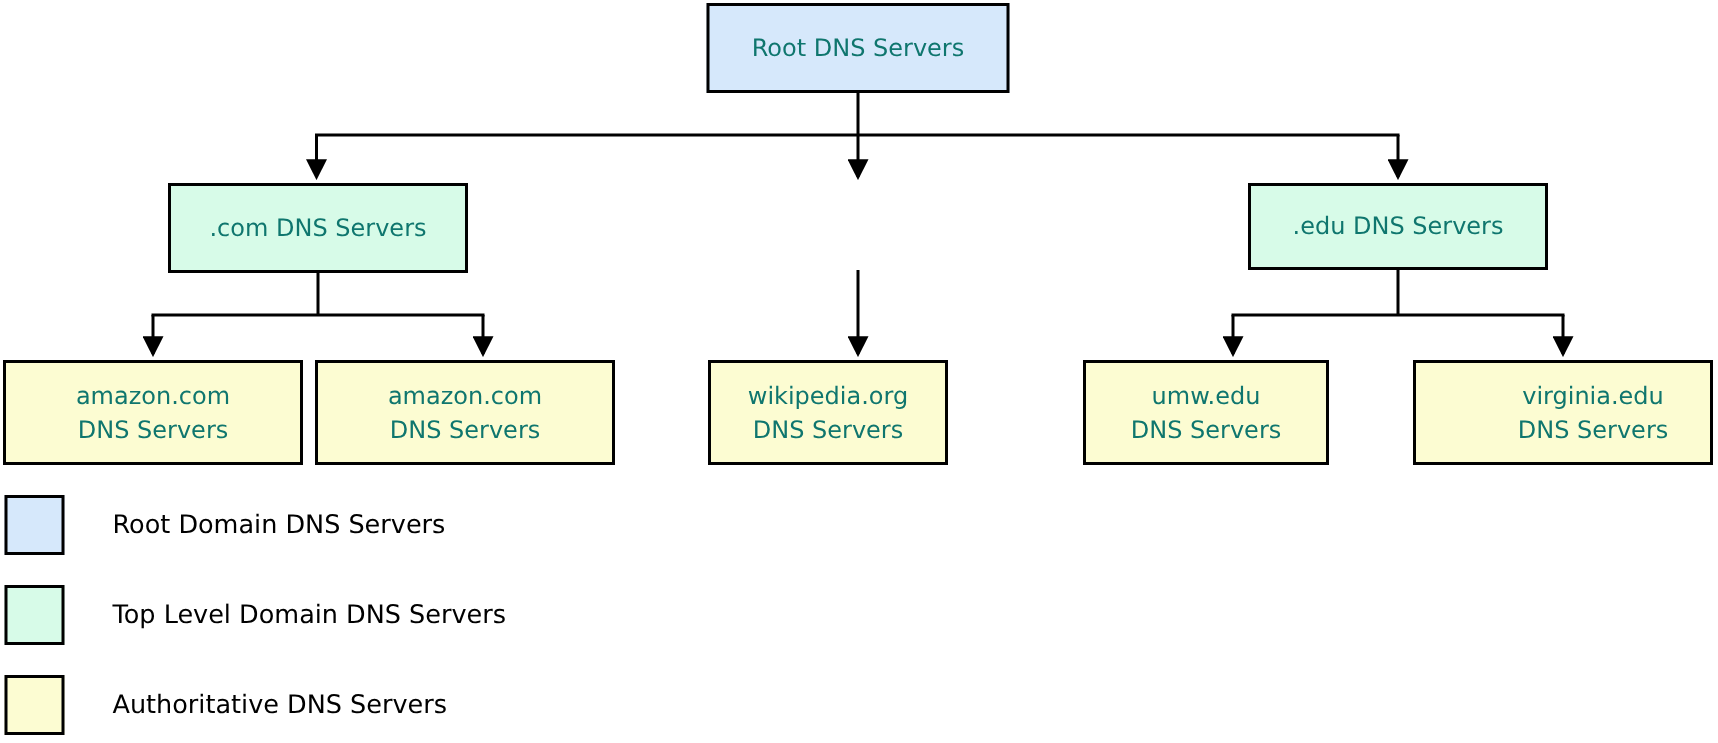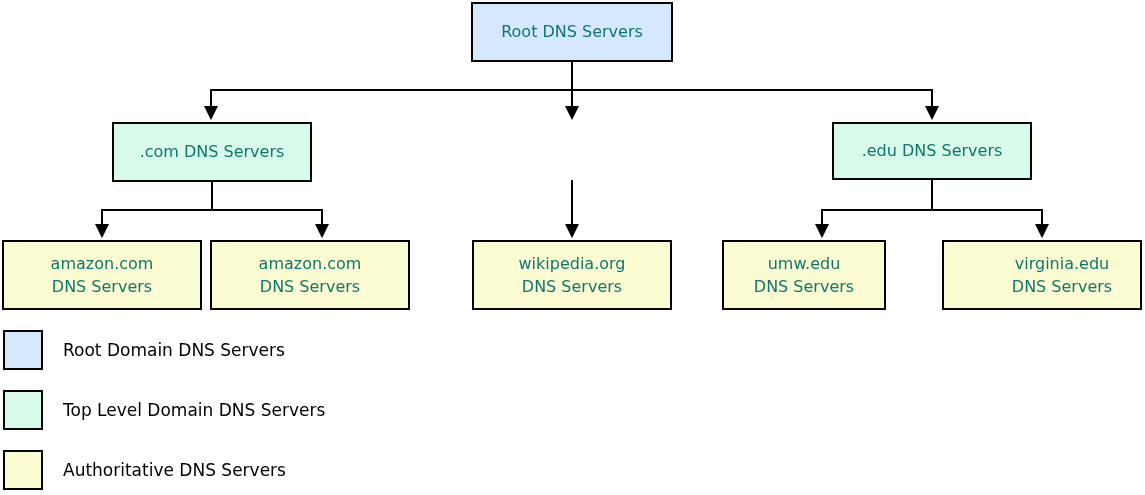--- a/index.html
+++ b/index.html
@@ -36,21 +36,21 @@
     white-space: pre-line;
     line-height: 1.45;
   }
   
   .node-root      { left: 471px; top:   2px; width: 202px; height: 60px; }
   .node-com       { left: 112px; top: 122px; width: 200px; height: 60px; }
   .node-org       { left: 472px; top: 122px; width: 200px; height: 58px; }
   .node-edu       { left: 832px; top: 122px; width: 200px; height: 58px; }
   .node-google    { left:   2px; top: 240px; width: 200px; height: 70px; }
   .node-amazon    { left: 210px; top: 240px; width: 200px; height: 70px; }
-  .node-wikipedia { left: 472px; top: 240px; width: 200px; height: 70px; }
+  .node-wikipedia { left: 472px; top: 240px; width: 160px; height: 70px; }
   .node-umw       { left: 722px; top: 240px; width: 164px; height: 70px; }
   .node-virginia  { left: 942px; top: 240px; width: 200px; height: 70px; padding-left: 40px; }
 
   .legend {
     position: absolute;
     left: 3px;
     top: 330px;
   }
   .legend-row {
     display: flex;
@@ -59,21 +59,21 @@
     margin-bottom: 20px;
   }
   .legend-swatch {
     box-sizing: border-box;
     width: 40px;
     height: 40px;
     border: 2px solid #000000;
     flex: 0 0 auto;
   }
   .legend-label {
-    margin-left: 20px;
+    margin-left: 32px;
     font-size: 17px;
     color: #000000;
     white-space: nowrap;
   }
 </style>
 </head>
 <body>
 
 <div class="canvas">
 

